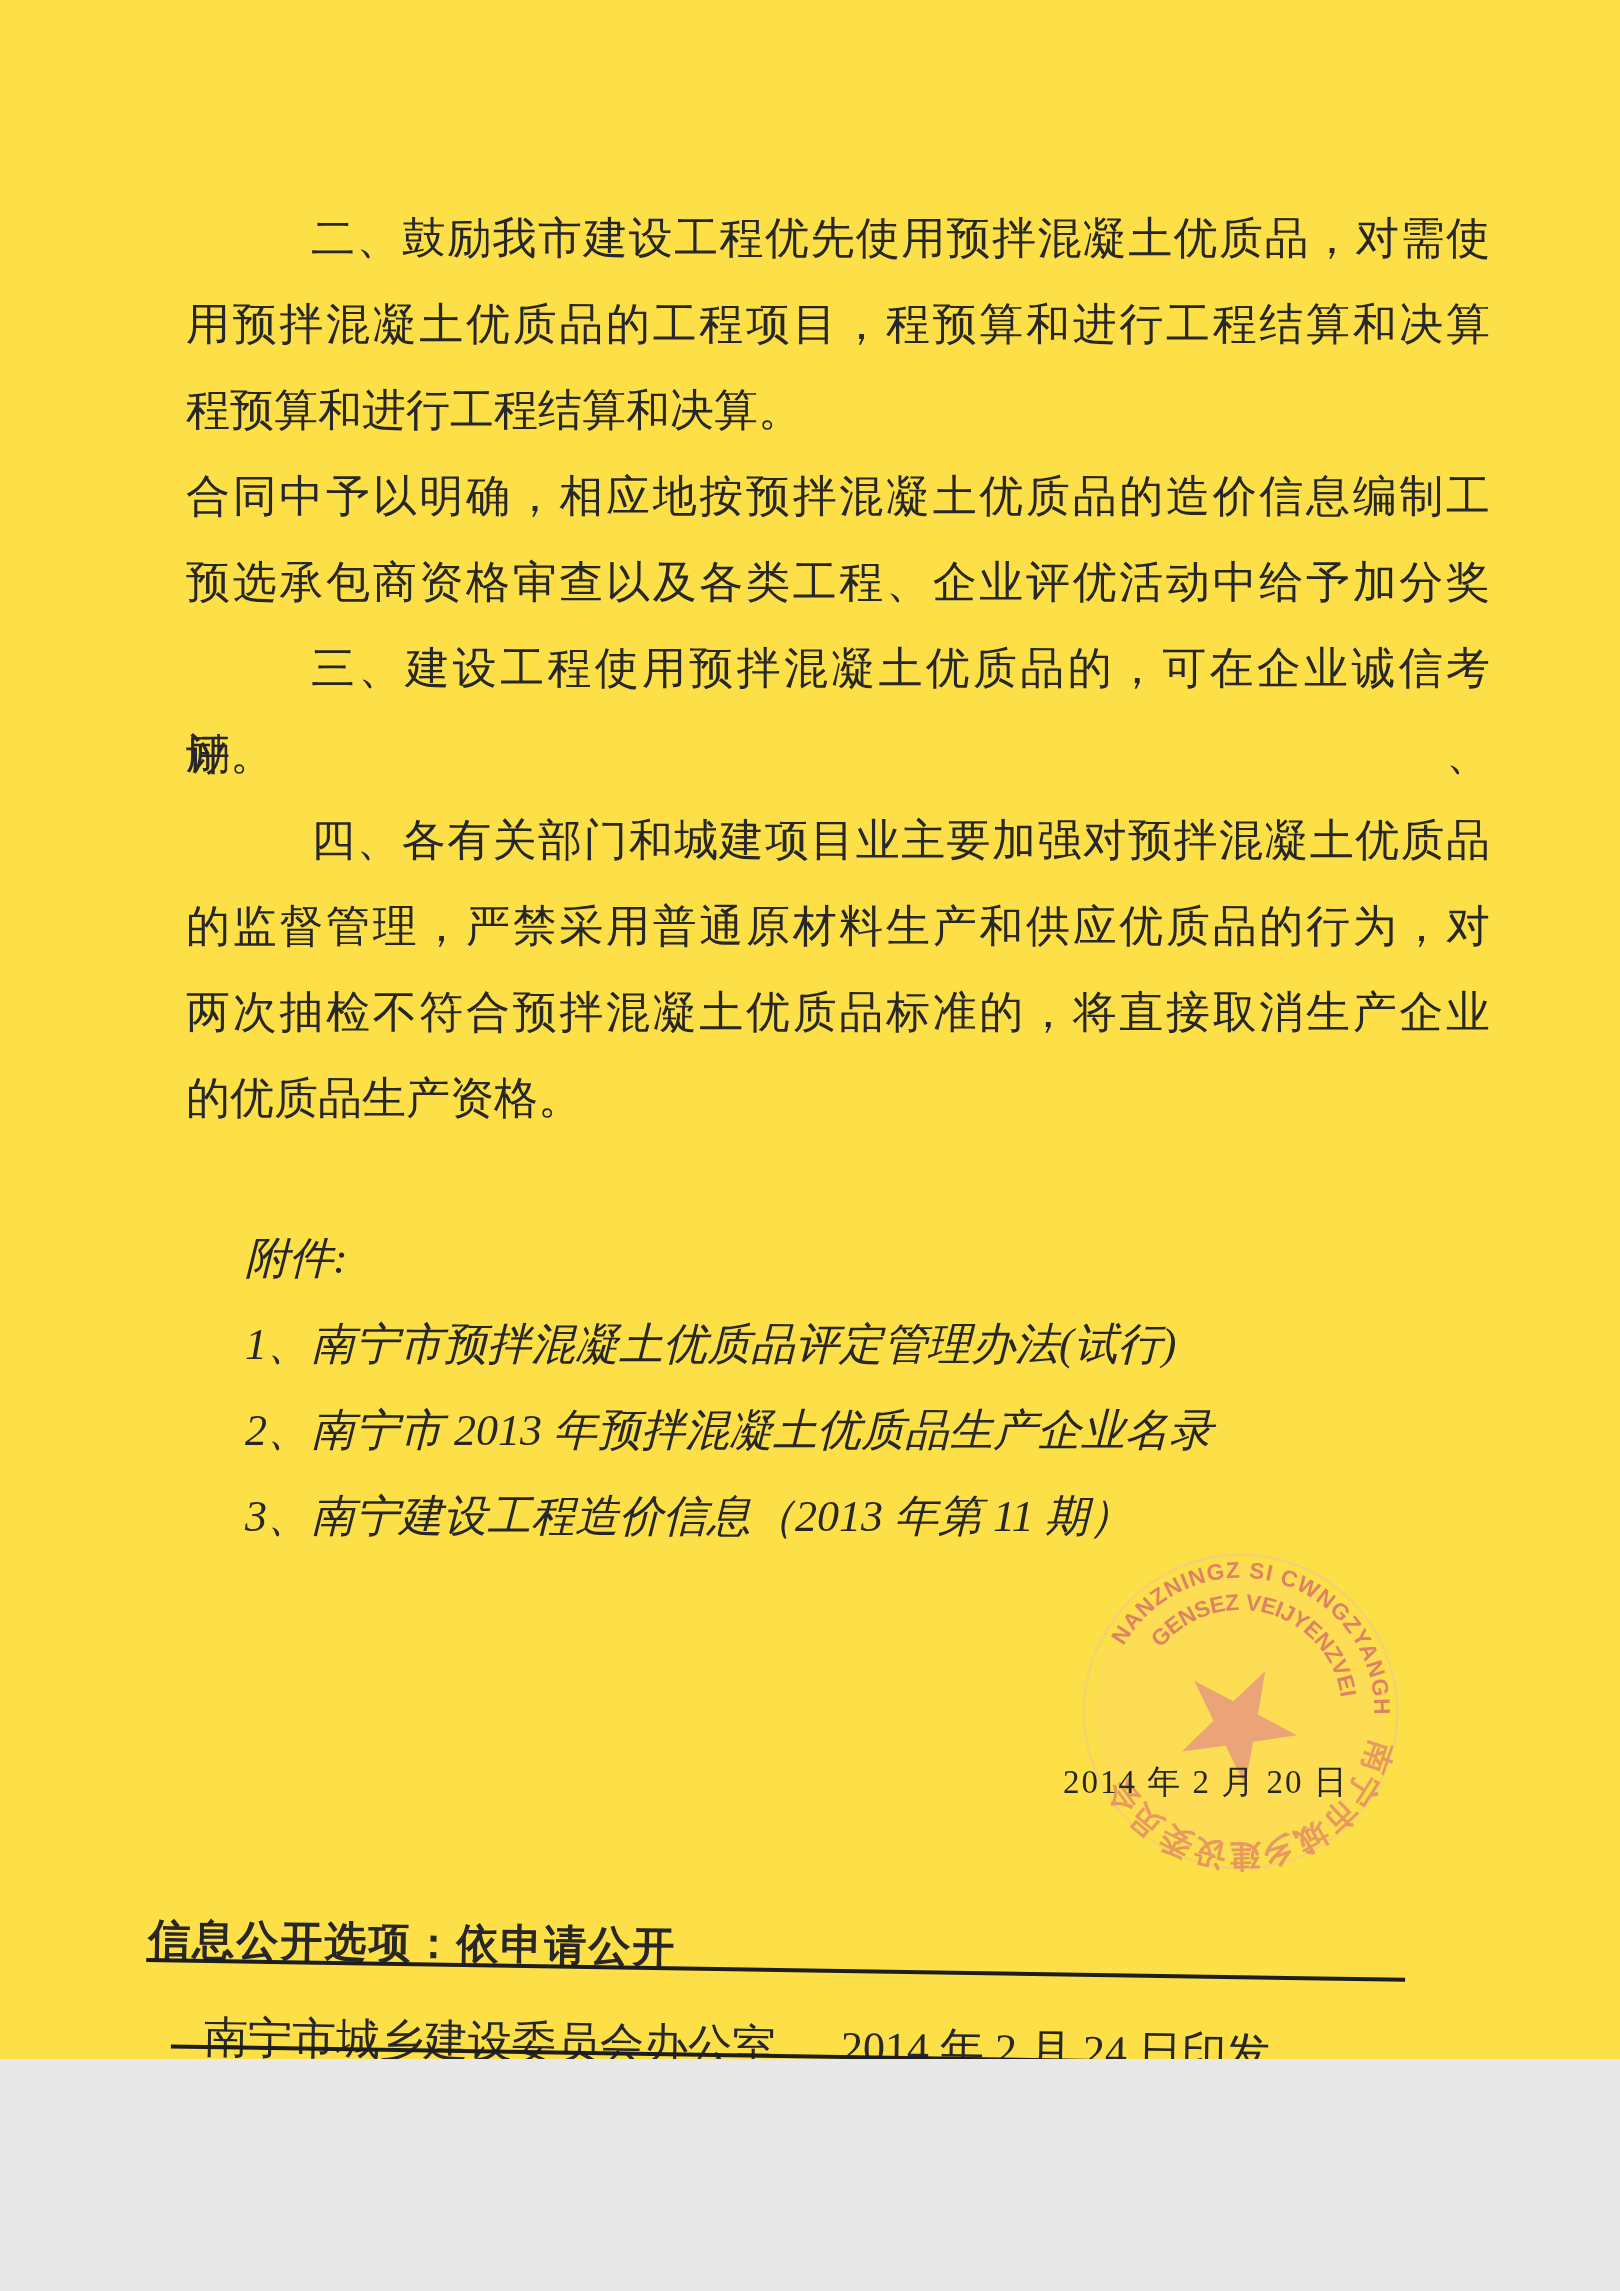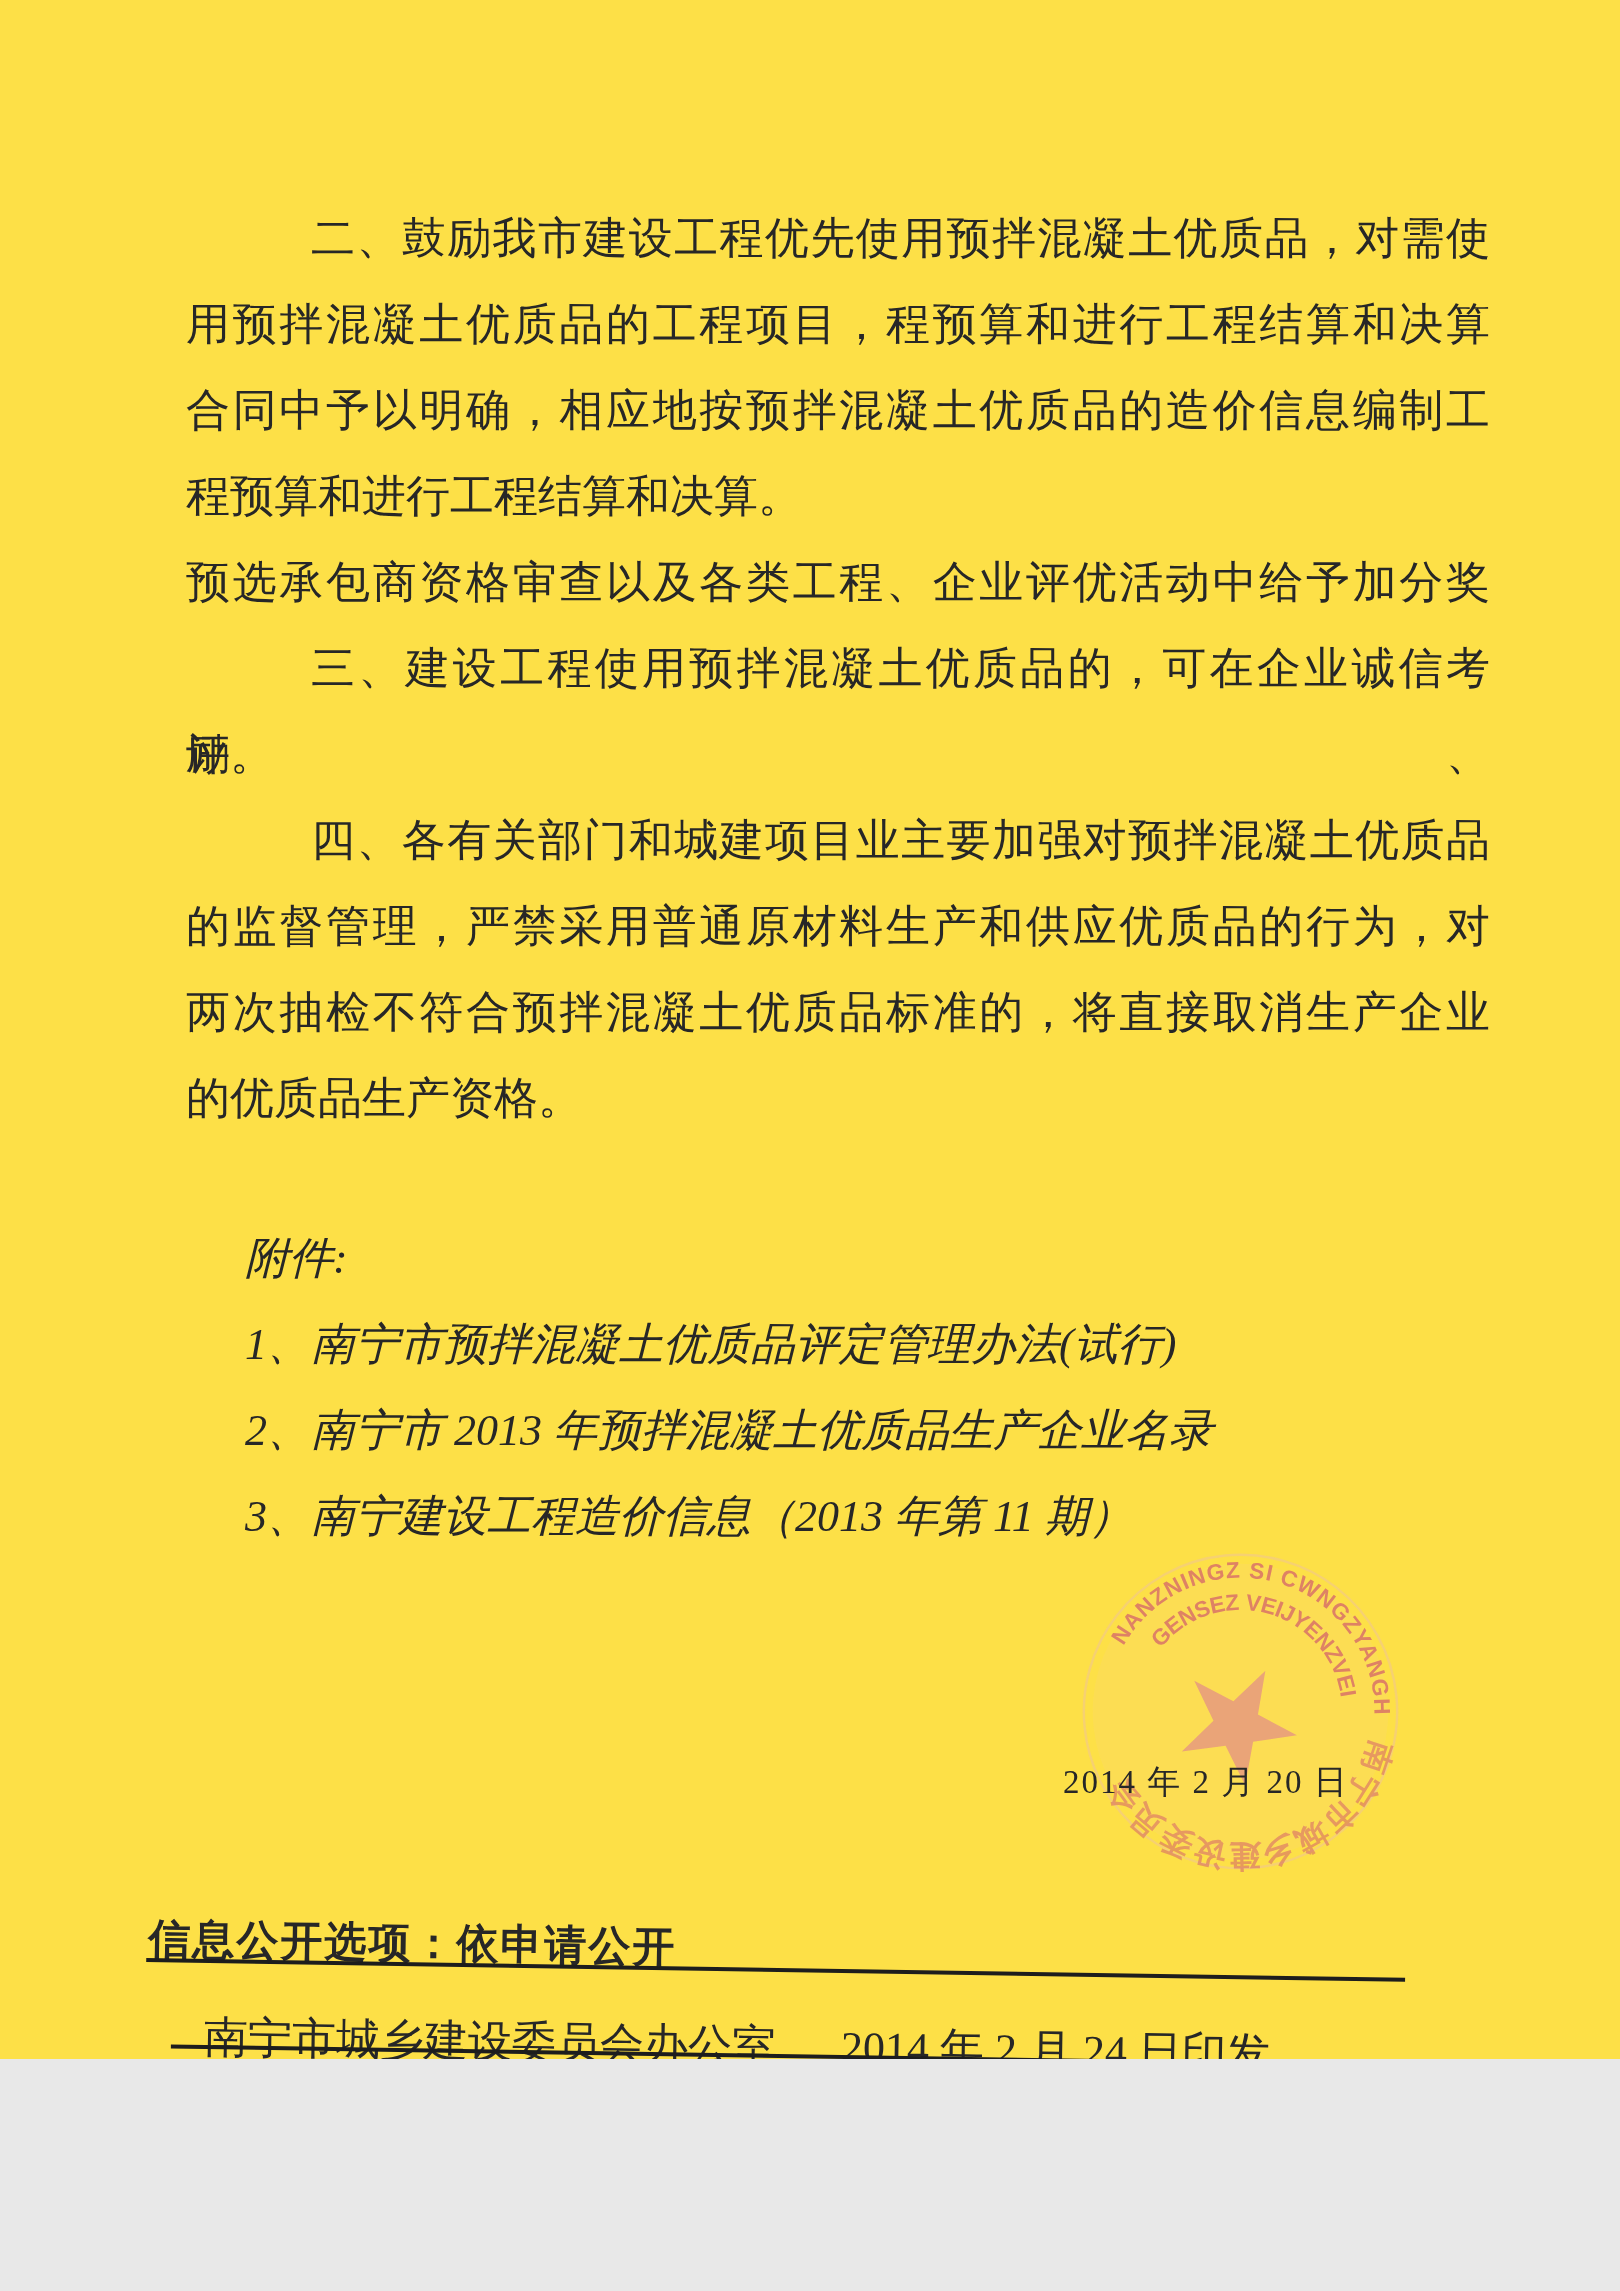--- a/index.html
+++ b/index.html
@@ -64,22 +64,22 @@
   .f-issuer-line .print-date{margin-left:65px;}
 </style>
 </head>
 <body>
 
 <div class="page">
 
   <div class="body-text">
     <div class="bline indent fill">二、鼓励我市建设工程优先使用预拌混凝土优质品，对需使</div>
     <div class="bline fill">用预拌混凝土优质品的工程项目，程预算和进行工程结算和决算</div>
+    <div class="bline">程预算和进行工程结算和决算。</div>
     <div class="bline fill">合同中予以明确，相应地按预拌混凝土优质品的造价信息编制工</div>
-    <div class="bline">程预算和进行工程结算和决算。</div>
     <div class="bline fill">预选承包商资格审查以及各类工程、企业评优活动中给予加分奖</div>
     <div class="bline indent fill">三、建设工程使用预拌混凝土优质品的，可在企业诚信考评、</div>
     <div class="bline">励。</div>
     <div class="bline indent fill">四、各有关部门和城建项目业主要加强对预拌混凝土优质品</div>
     <div class="bline fill">的监督管理，严禁采用普通原材料生产和供应优质品的行为，对</div>
     <div class="bline fill">两次抽检不符合预拌混凝土优质品标准的，将直接取消生产企业</div>
     <div class="bline">的优质品生产资格。</div>
   </div>
 
   <div class="attachments">

